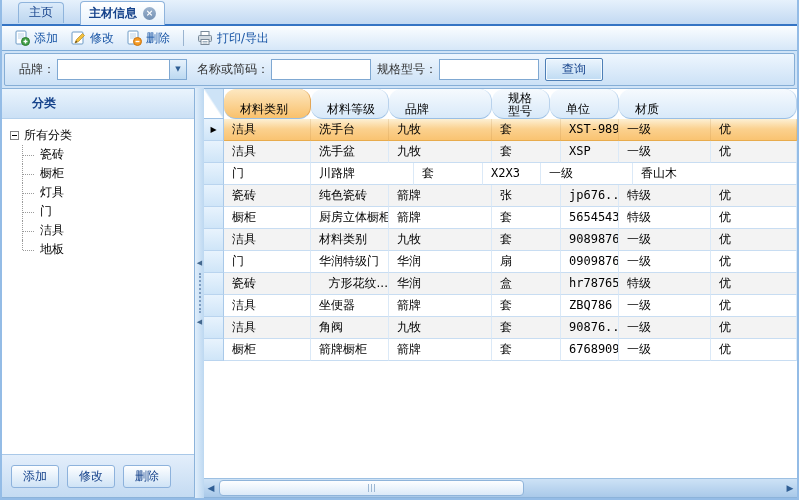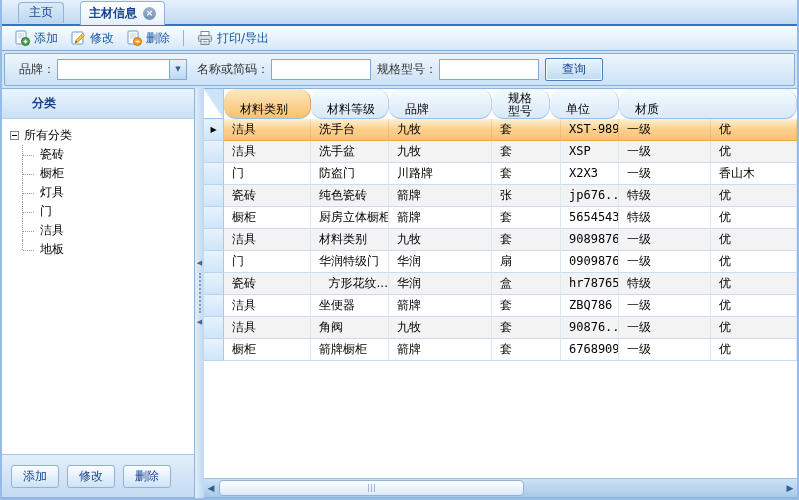--- a/index.html
+++ b/index.html
@@ -248,21 +248,20 @@
             <div class="gcell" style="width: 78px;">洗手盆</div>
             <div class="gcell" style="width: 103px;">九牧</div>
             <div class="gcell" style="width: 69px;">套</div>
             <div class="gcell mono" style="width: 58px;">XSP</div>
             <div class="gcell" style="width: 92px;">一级</div>
             <div class="gcell grow">优</div>
           </div>
           <div class="grow-line">
             <div class="rowhdr"></div>
             <div class="gcell" style="width: 87px;">门</div>
-            <div class="gcell" style="width: 78px;">防盗门</div>
             <div class="gcell" style="width: 103px;">川路牌</div>
             <div class="gcell" style="width: 69px;">套</div>
             <div class="gcell mono" style="width: 58px;">X2X3</div>
             <div class="gcell" style="width: 92px;">一级</div>
             <div class="gcell grow">香山木</div>
           </div>
           <div class="grow-line alt">
             <div class="rowhdr"></div>
             <div class="gcell" style="width: 87px;">瓷砖</div>
             <div class="gcell" style="width: 78px;">纯色瓷砖</div>

